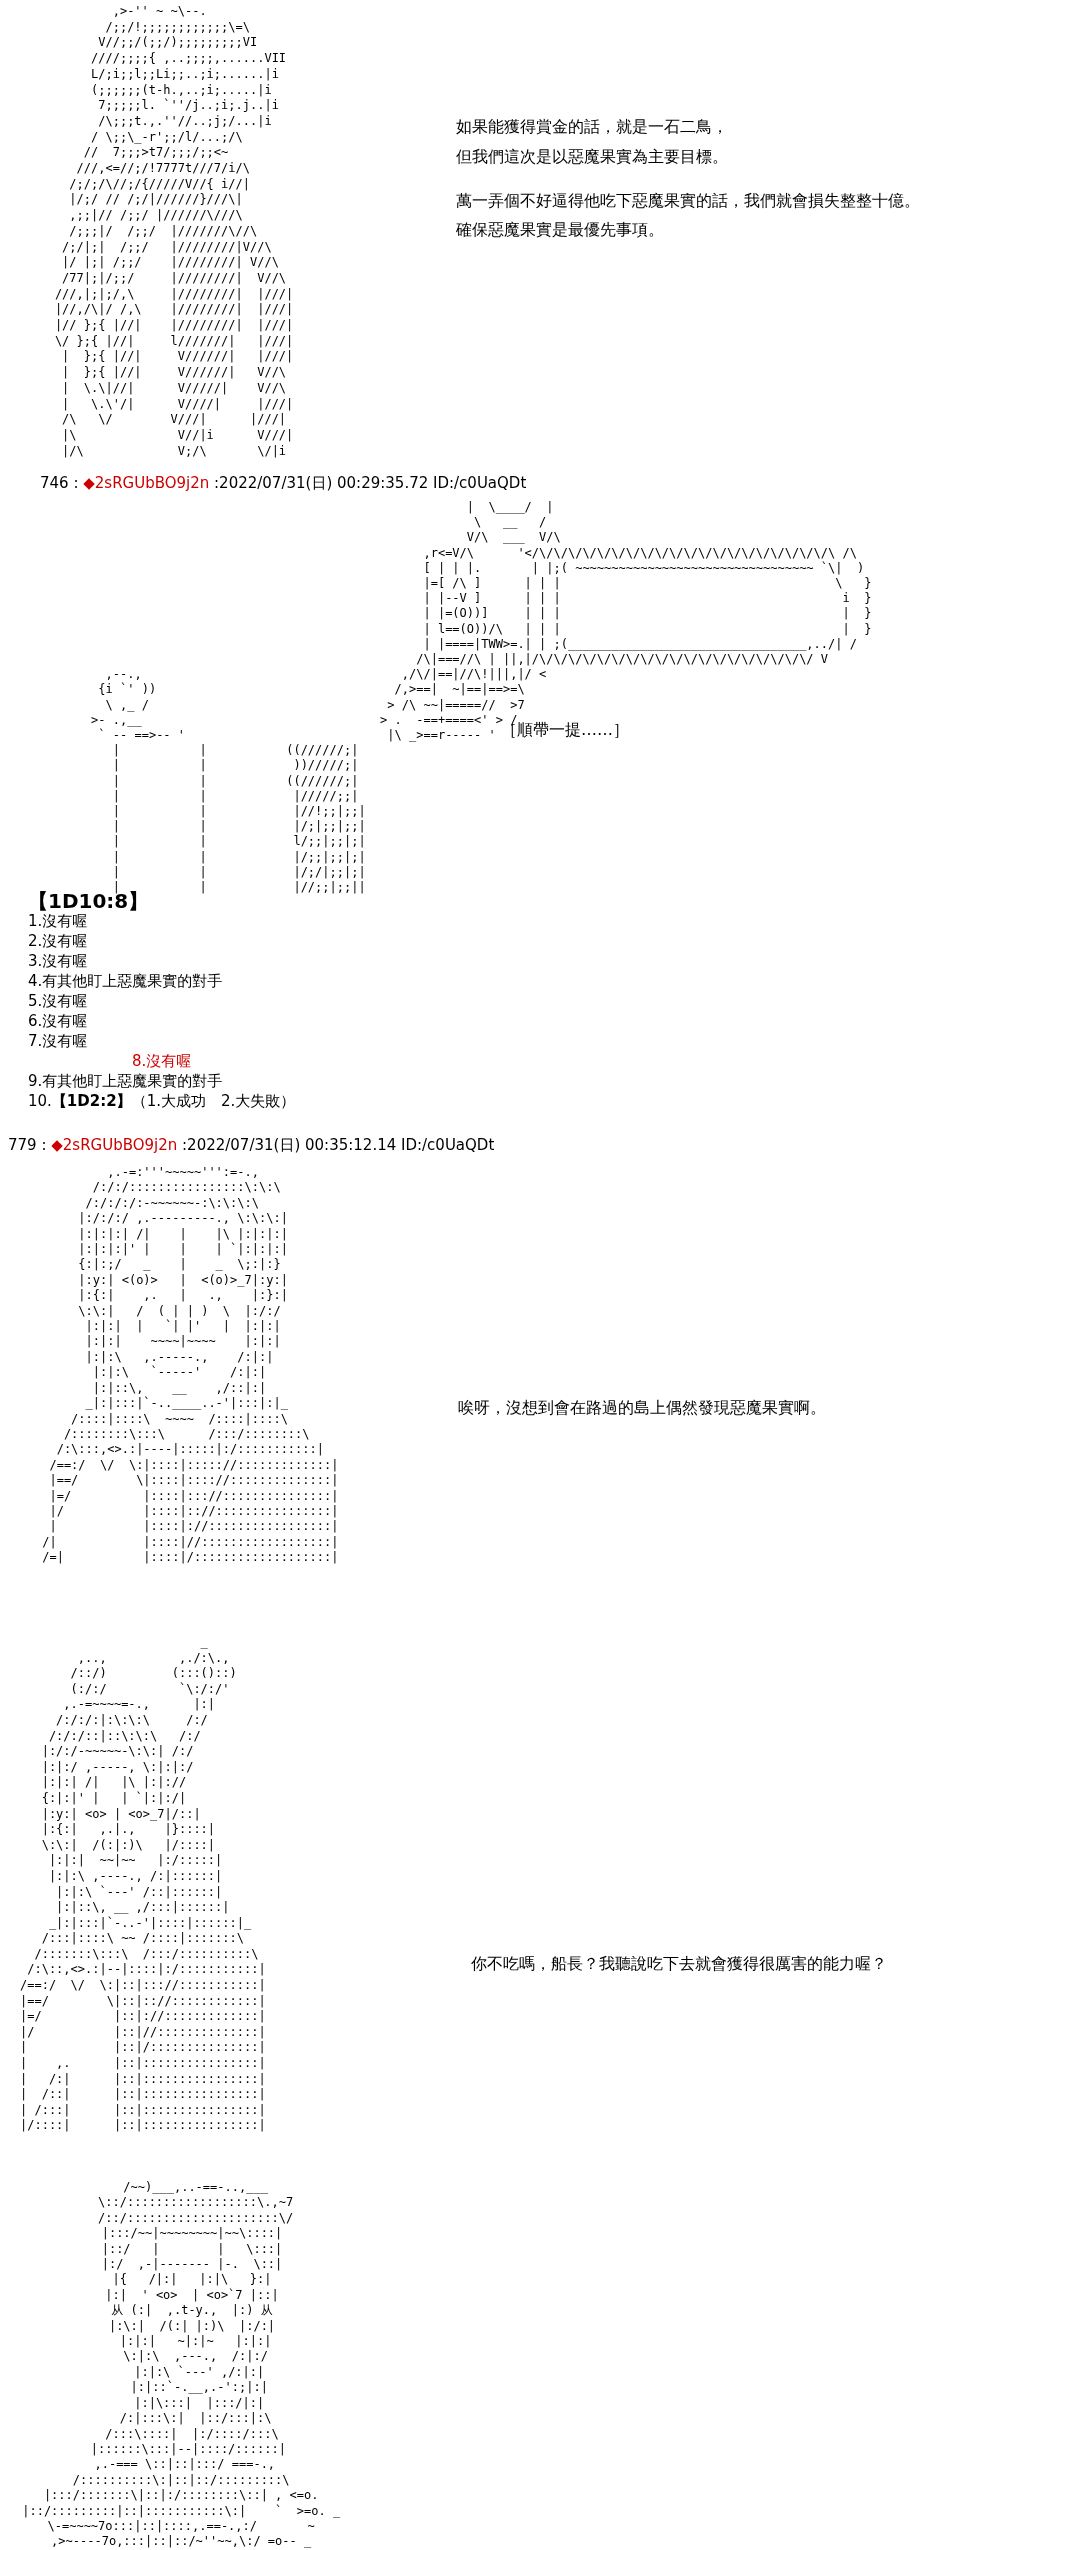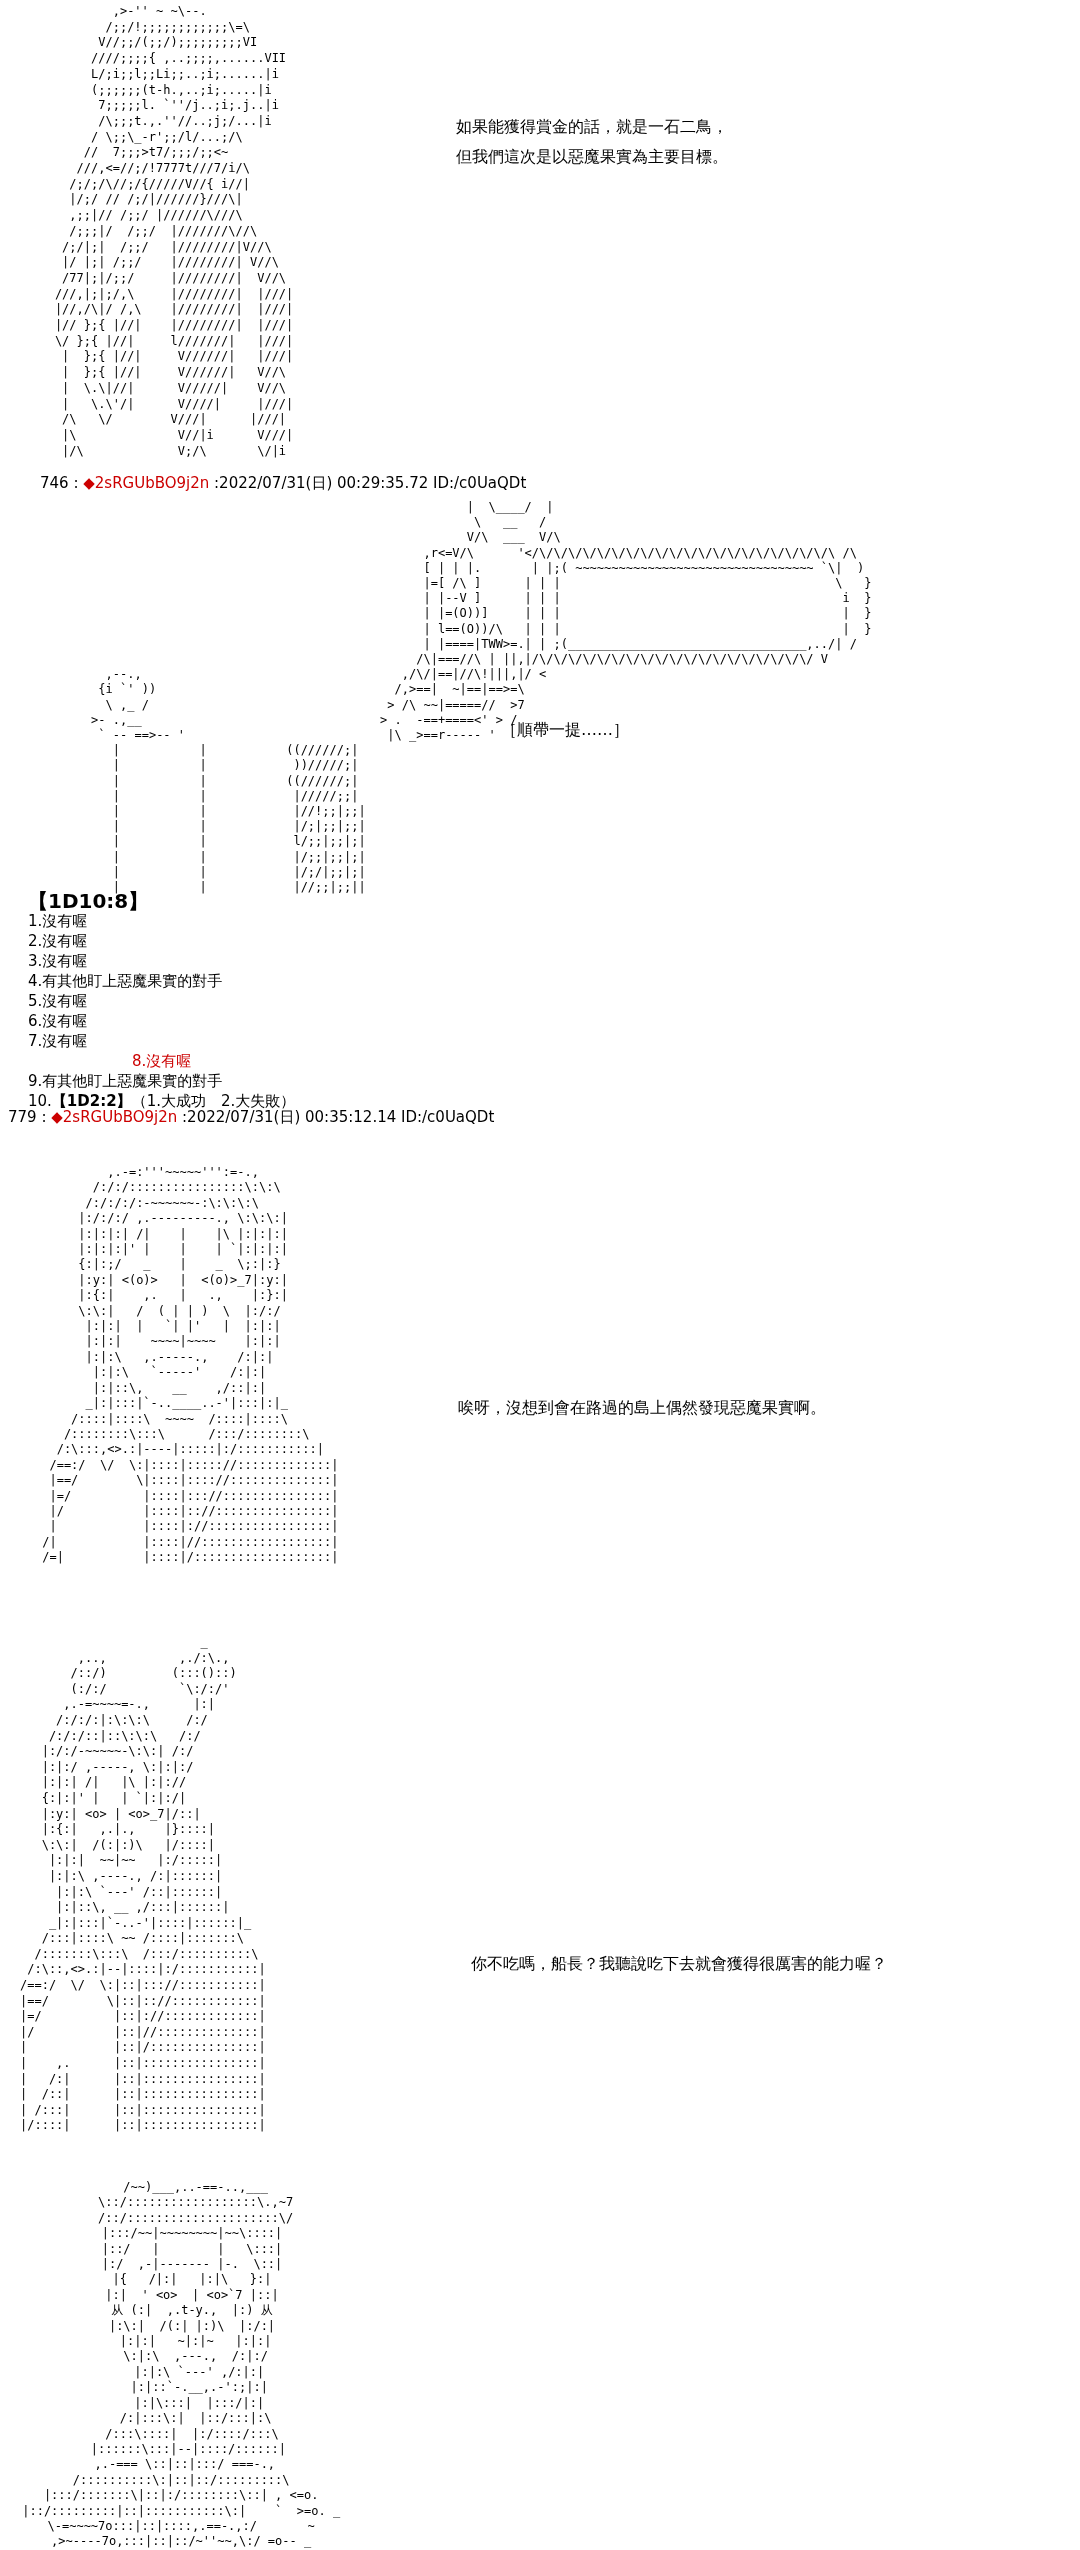--- a/index.html
+++ b/index.html
@@ -34,21 +34,21 @@
   .dlg-4 { left:480px; top:2336px; line-height:30px; }
 
   .post-header {
     position:absolute;
     left:8px;
     font-size:15px;
     color:#000;
     white-space:pre;
   }
   .ph-746 { top:474px;margin-left:32px; }
-  .ph-779 { top:1108px; }
+  .ph-779 { top:1136px; }
   .trip { color:#cc0000; }
 
   .dice {
     position:absolute;
     left:28px;
     top:888px;
     font-size:15px;
     color:#000;
   }
   .dice-header { font-weight:bold; font-size:20px; height:23px; }
@@ -86,20 +86,22 @@
      |  };{ |//|     V//////|   |///|
      |  };{ |//|     V//////|   V//\
      |  \.\|//|      V/////|    V//\
      |   \.\'/|      V////|     |///|
      /\   \/        V///|      |///|
      |\              V//|i      V///|
      |/\             V;/\       \/|i</pre>
 
   <div class="dlg dlg-a">如果能獲得賞金的話，就是一石二鳥，
 但我們這次是以惡魔果實為主要目標。</div>
+  <div class="dlg dlg-b">萬一弄個不好逼得他吃下惡魔果實的話，我們就會損失整整十億。
+確保惡魔果實是最優先事項。</div>
 
   <div class="post-header ph-746"><span>746 : </span><span class="trip">◆2sRGUbBO9j2n</span><span> :2022/07/31(日) 00:29:35.72 ID:/c0UaQDt</span></div>
 
   <pre class="aa aa2">                                                         |  \____/  |
                                                           \   __   /
                                                          V/\  ___  V/\
                                                    ,r&lt;=V/\      '&lt;/\/\/\/\/\/\/\/\/\/\/\/\/\/\/\/\/\/\/\/\/\ /\
                                                    [ | | |.       | |;( ~~~~~~~~~~~~~~~~~~~~~~~~~~~~~~~~~ `\|  )
                                                    |=[ /\ ]      | | |                                      \   }
                                                    | |--V ]      | | |                                       i  }

